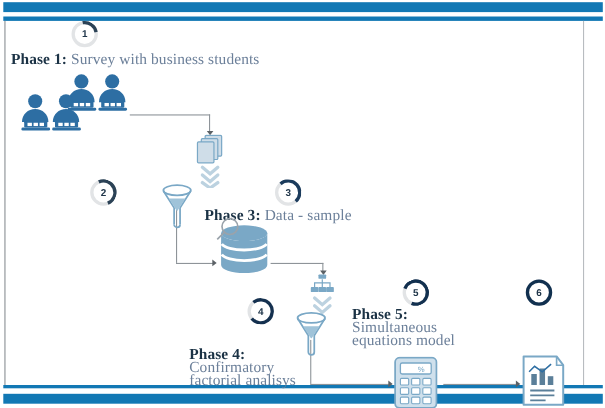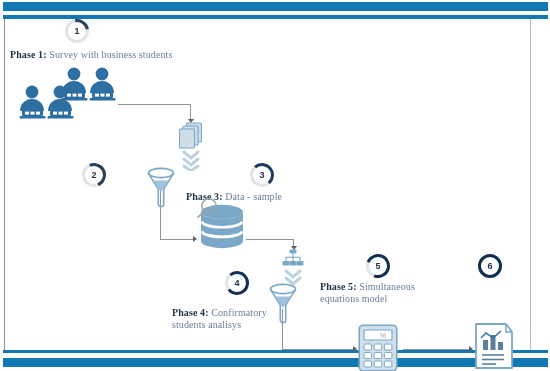--- a/index.html
+++ b/index.html
@@ -13,21 +13,21 @@
   .bar-top-thin{position:absolute;left:3px;top:15px;width:545px;height:4px;background:#1278b4;}
   .bar-bot-thick{position:absolute;left:3px;top:358px;width:545px;height:9px;background:#1278b4;}
   .bar-bot-thin{position:absolute;left:3px;top:350px;width:545px;height:3px;background:#1278b4;}
   .edge-left{position:absolute;left:4px;top:19px;width:1px;height:332px;background:#8a8f94;}
   .edge-right{position:absolute;left:530px;top:19px;width:1px;height:332px;background:#b8bcc0;}
 
   
   .canvas{position:absolute;left:0;top:19px;width:550px;height:332px;}
 
   
-  .label{position:absolute;color:#6b7f99;font-size:10px;line-height:12px;letter-spacing:.1px;}
+  .label{position:absolute;color:#6b7f99;font-size:14px;line-height:12px;letter-spacing:.1px;}
   .label b{color:#1b3245;font-weight:bold;}
   .label.center{text-align:left;}
 
   
   .badge{position:absolute;width:24px;height:24px;}
   .badge .ring{position:absolute;inset:0;border-radius:50%;
        border:3px solid #e2e4e6;box-sizing:border-box;background:#fff;}
   .badge .arc{position:absolute;inset:0;border-radius:50%;box-sizing:border-box;
        border:3px solid transparent;}
   .badge .num{position:absolute;inset:0;display:flex;align-items:center;justify-content:center;
@@ -234,23 +234,23 @@
         </g>
       </svg>
     </div>
 
     <div class="badge a4" style="left:225px;top:252px;">
       <div class="ring"></div>
       <div class="arc"></div>
       <div class="num">4</div>
     </div>
 
-    <div class="label center" style="left:172px;top:288px;width:130px;font-family:Liberation Serif, serif;">
+    <div class="label center" style="left:172px;top:298px;width:130px;font-family:Liberation Serif, serif;">
       <b>Phase 4:</b><span> Confirmatory</span><br>
-      <span>students analisys</span>
+      <span>factorial analisys</span>
     </div>
 
     <div class="icon" style="left:268px;top:264px;">
       <svg width="30" height="42" viewBox="0 0 30 42">
         <g fill="none" stroke="#7aa8c6" stroke-width="1.6">
           <ellipse cx="15" cy="6" rx="12.5" ry="4.6"></ellipse>
           <path d="M2.6 6.6 L12.3 22 L12.3 37 M27.4 6.6 L17.7 22 L17.7 37"></path>
           <path d="M12.3 37 a2.7 2.7 0 0 0 5.4 0"></path>
         </g>
         <path d="M7.5 13.5 L22.5 13.5 L15.4 24.5 L14.6 24.5 Z" fill="#9fc3d9"></path>

